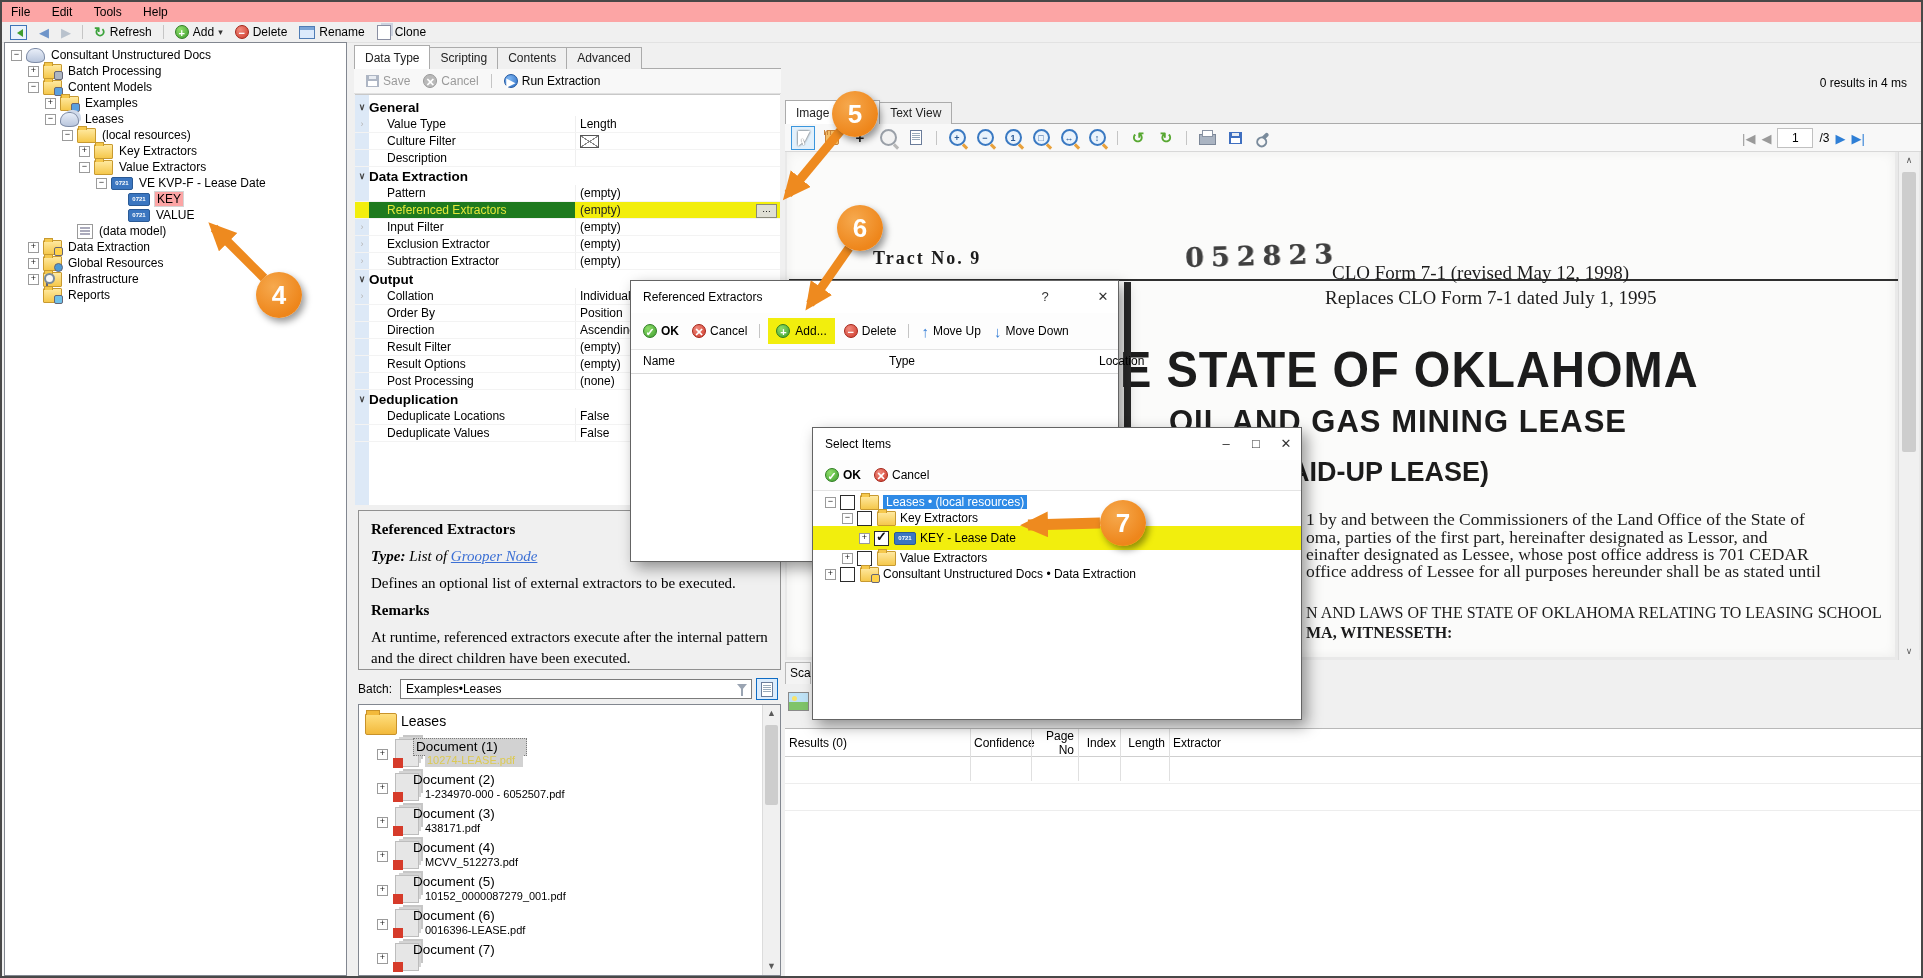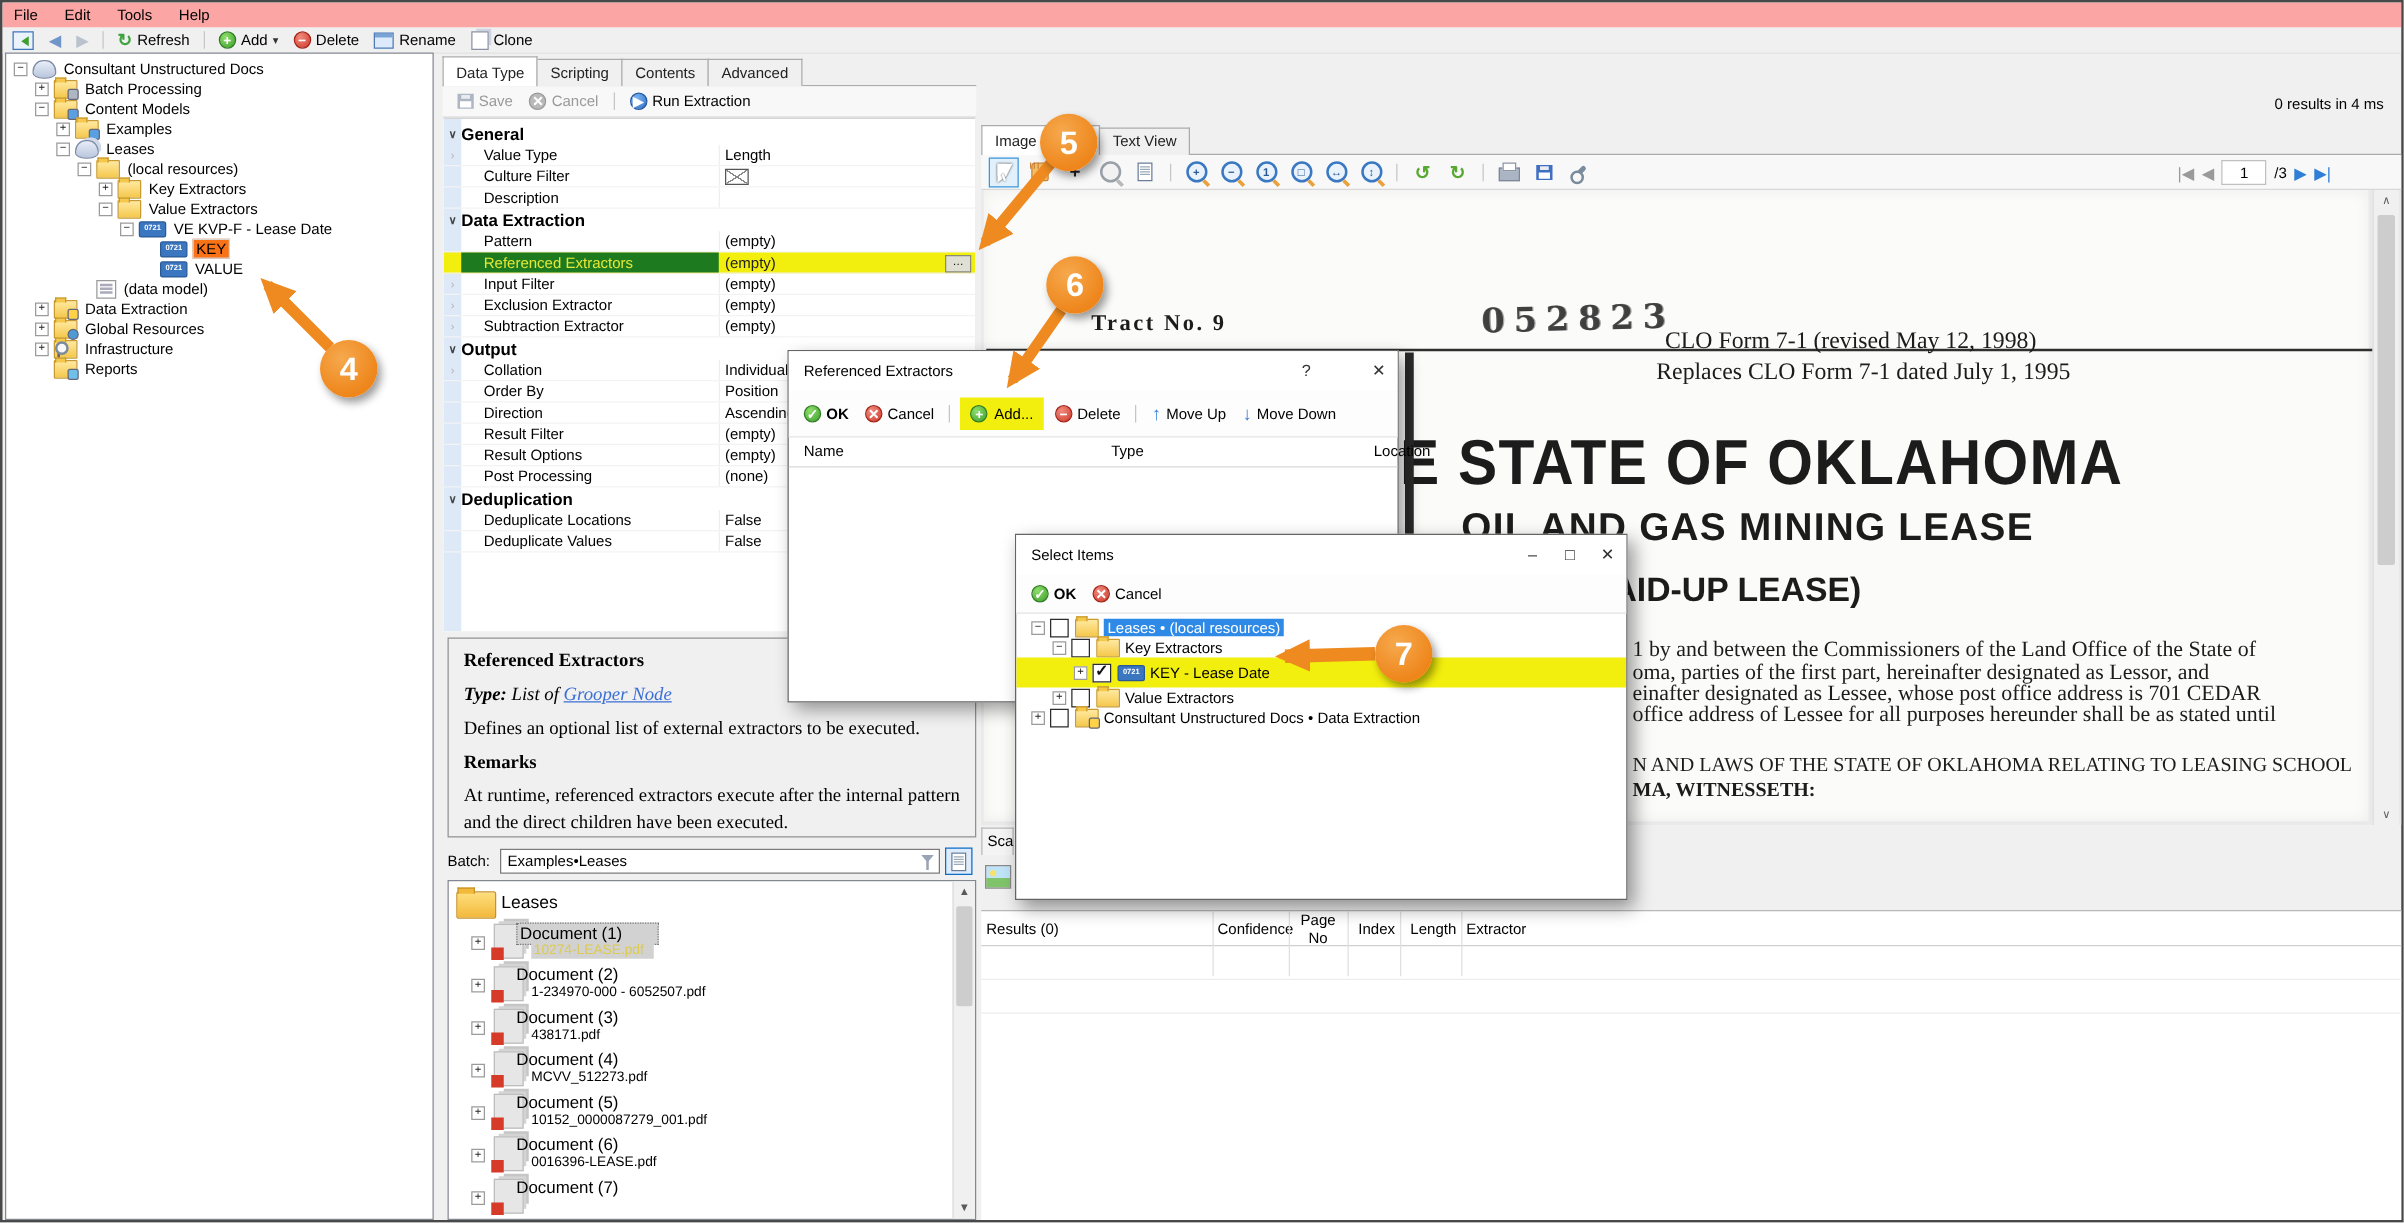--- a/index.html
+++ b/index.html
@@ -24,21 +24,21 @@
   .nav-sq::after{content:"";position:absolute;left:2px;top:3px;border:4px solid transparent;border-right:6px solid #3f9e2f;}
   .win-ico{width:14px;height:11px;border:1px solid #4f7cb5;background:#dceafc;position:relative;}
   .win-ico::before{content:"";position:absolute;left:0;top:0;right:0;height:3px;background:#7aa4d6;}
   .clone-ico{width:12px;height:13px;border:1px solid #8a8fa2;background:#fff;box-shadow:3px -3px 0 -1px #cdd3e0;}
   
   #leftpanel{left:2px;top:40px;width:343px;height:934px;background:#fff;border:1px solid #828790;box-sizing:border-box;overflow:hidden;padding-top:4px;}
   .trow{height:16px;display:flex;align-items:center;white-space:nowrap;}
   .exp{display:inline-block;width:9px;height:9px;border:1px solid #9b9b9b;background:#fff;font-size:9px;line-height:7px;text-align:center;color:#222;margin-right:4px;flex:none;}
   .exp.none{visibility:hidden;}
   .tlabel{padding:0 2px;}
-  .tlabel.sel{background:#f97316;border:1px solid #d5d5d5;}
+  .tlabel.sel{background:#fca5a5;border:1px solid #d5d5d5;}
   .ico{display:inline-block;position:relative;width:17px;height:13px;margin-right:4px;flex:none;}
   .ico-folder{background:linear-gradient(#ffe9a0,#f5c84c);border:1px solid #c89a30;border-radius:1px;}
   .ico-folder::before{content:"";position:absolute;top:-3px;left:0;width:7px;height:3px;background:#f5c84c;border:1px solid #c89a30;border-bottom:none;}
   .dot{position:absolute;right:-2px;bottom:-2px;width:7px;height:7px;border-radius:2px;border:1px solid #667;}
   .dot.gear{background:#aeb6c2;}
   .dot.model{background:#5aa0e0;}
   .dot.globe{background:#4e9ad4;border-radius:50%;}
   .dot.wrench{background:#8fa3b8;}
   .dot.report{background:#6fc0e8;}
   .dot.zap{background:#ffd24a;}
@@ -597,21 +597,21 @@
     </div>
   </div>
 
   <div class="abs" id="sca-tab"><span>Sca</span></div>
   <div class="abs" id="sca-ico"></div>
 
   <div class="abs" id="results">
     <div id="reshead">
         <span class="rh" style="width: 185px; text-align: left;">Results (0)</span>
         <span class="rh" style="width: 61px; text-align: right;">Confidence</span>
-        <span class="rh" style="width: 47px; text-align: center;">Page No</span>
+        <span class="rh" style="width: 47px; text-align: right;">Page No</span>
         <span class="rh" style="width: 42px; text-align: right;">Index</span>
         <span class="rh" style="width: 49px; text-align: right;">Length</span>
         <span class="rh" style="flex: 1 1 0%; text-align: left;">Extractor</span>
       </div>
     <div class="rline" style="left:185px;"></div>
     <div class="rline" style="left:246px;"></div>
     <div class="rline" style="left:293px;"></div>
     <div class="rline" style="left:335px;"></div>
     <div class="rline" style="left:384px;"></div>
     <div class="rrow-line" style="top:54px;"></div>

